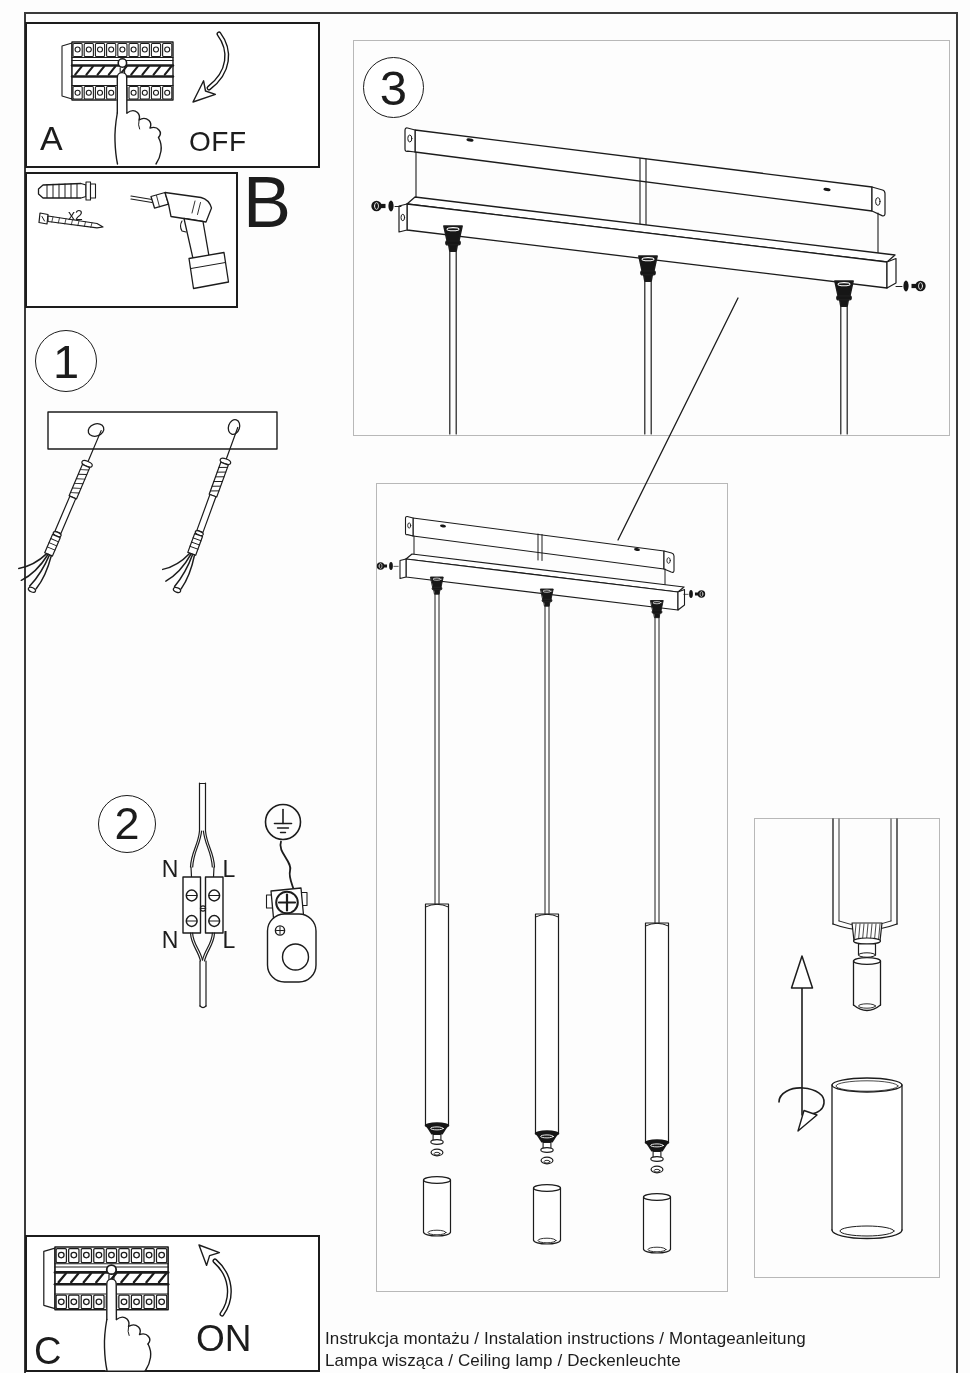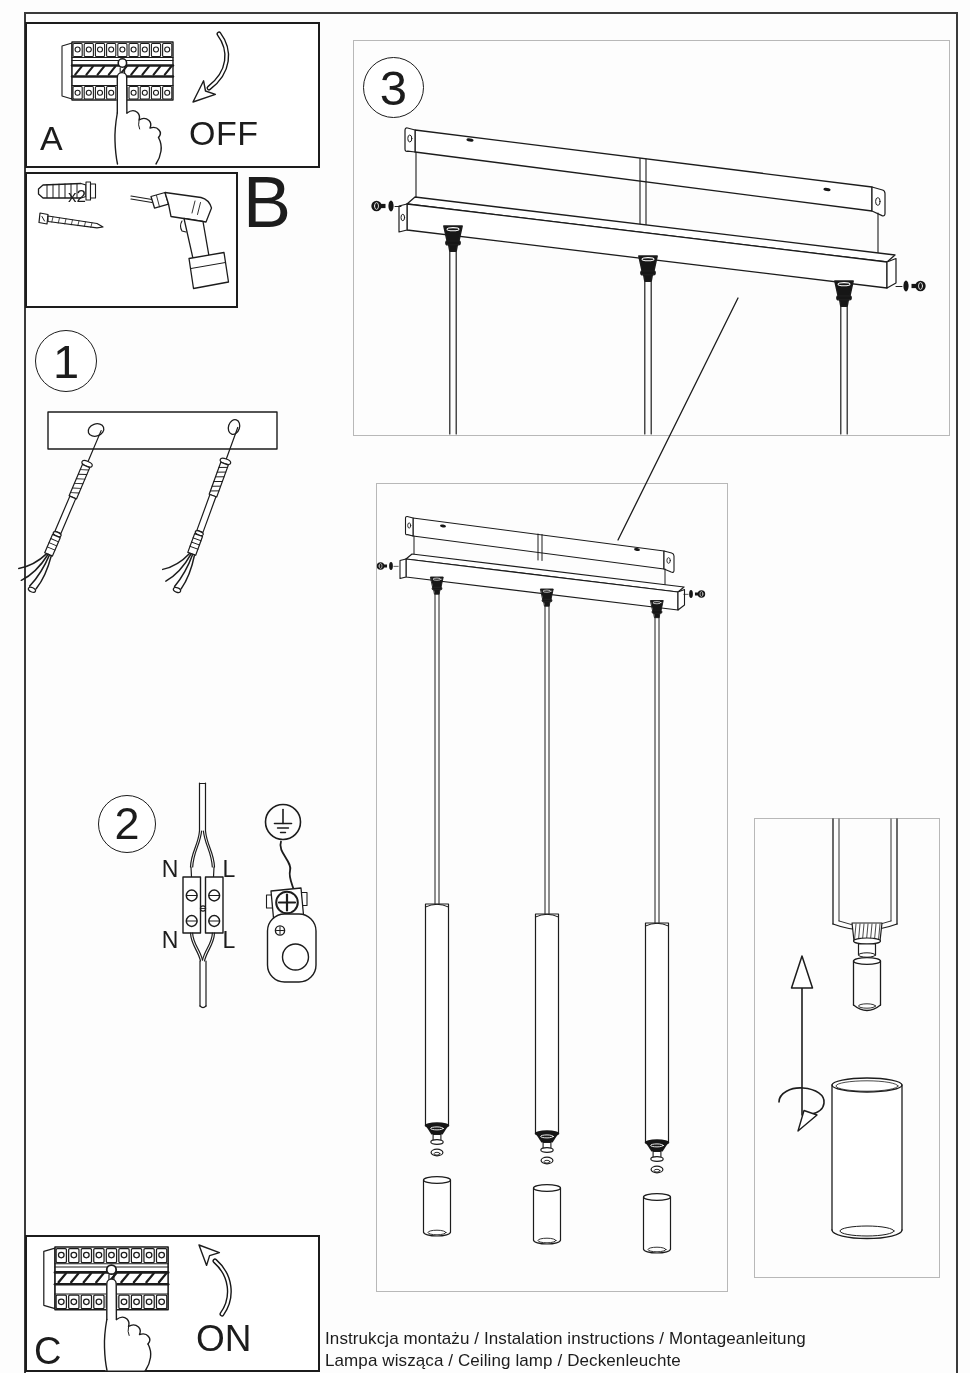--- a/index.html
+++ b/index.html
@@ -432,24 +432,24 @@
           <path d="M174,10 L194.4,17.6 L184.6,20.6 L181.6,30.4 Z" fill="#fff" stroke-width="1.4"></path>
         </g>
         <g transform="translate(86.5,38.5)">
             <use href="#hand-up" xlink:href="#hand-up"></use>
           </g>
       </g>
     </g>
   </svg>
 
   <div class="lbl" style="left:40px;top:121px;font-size:34px;">A</div>
-  <div class="lbl" style="left:189px;top:116px;font-size:34px;letter-spacing:0.5px;">OFF</div>
+  <div class="lbl" style="left:189px;top:128px;font-size:28px;letter-spacing:0.5px;">OFF</div>
 
   <div class="lbl" style="left:243px;top:166px;font-size:72px;">B</div>
-  <div class="lbl" style="left:68px;top:188px;font-size:17px;text-align:center;">x2</div>
+  <div class="lbl" style="left:68px;top:208px;font-size:14px;text-align:center;">x2</div>
 
   <div class="circled" style="left:35px;top:330px;width:62px;height:62px;font-size:47px;">
     <span>1</span>
   </div>
   <div class="circled" style="left:98px;top:795px;width:58px;height:58px;font-size:45px;">
     <span>2</span>
   </div>
   <div class="circled" style="left:363px;top:57px;width:61px;height:61px;font-size:49px;">
     <span>3</span>
   </div>

